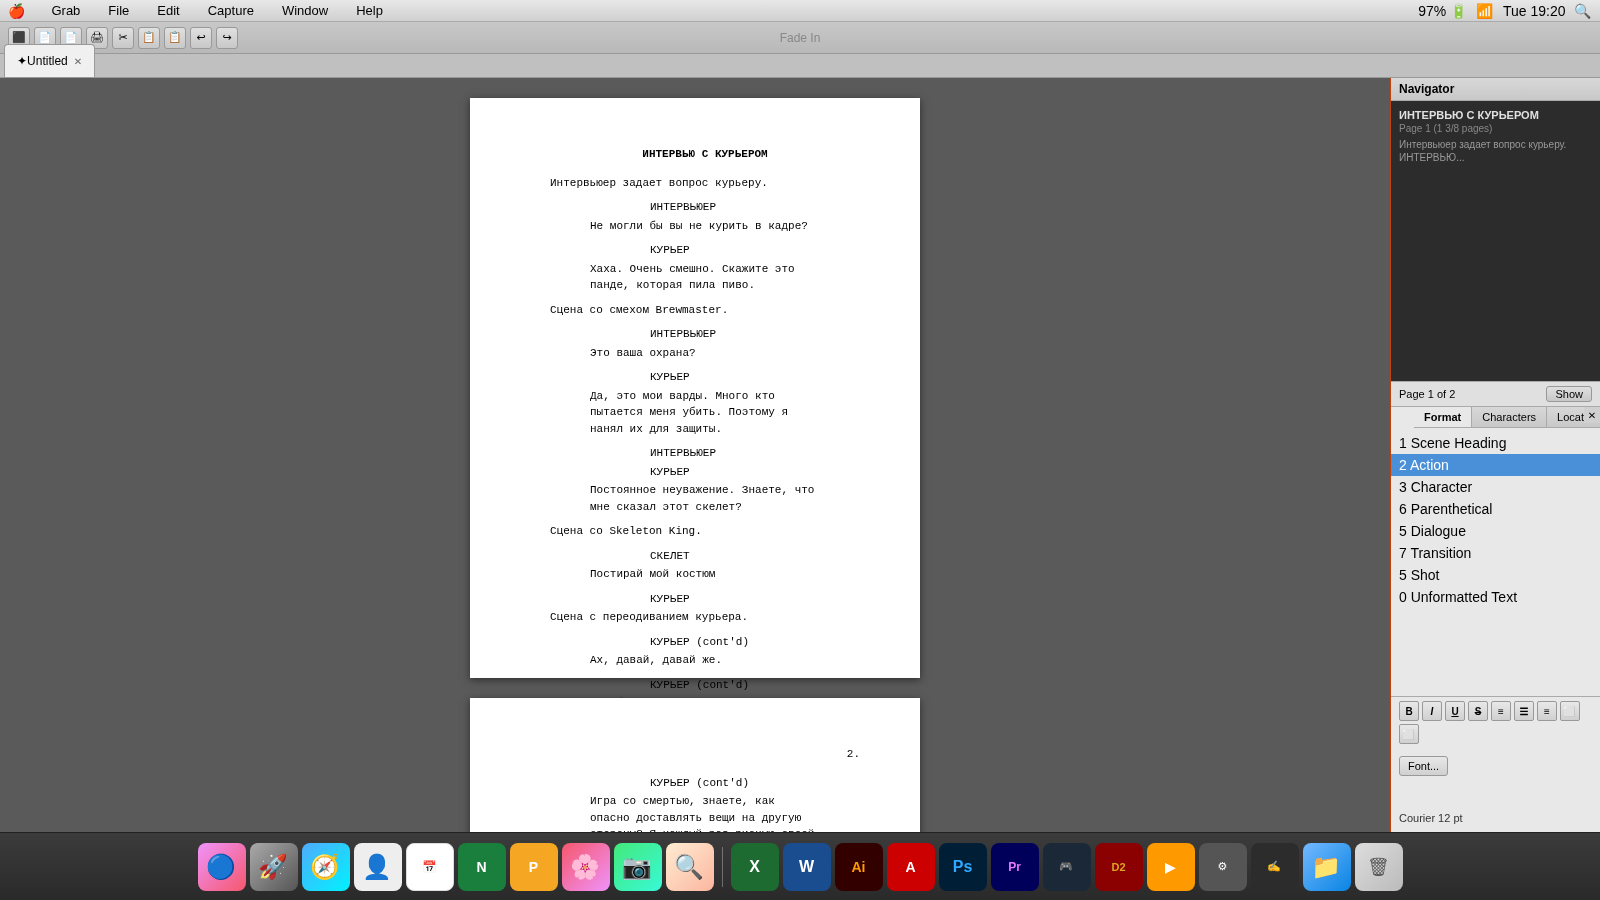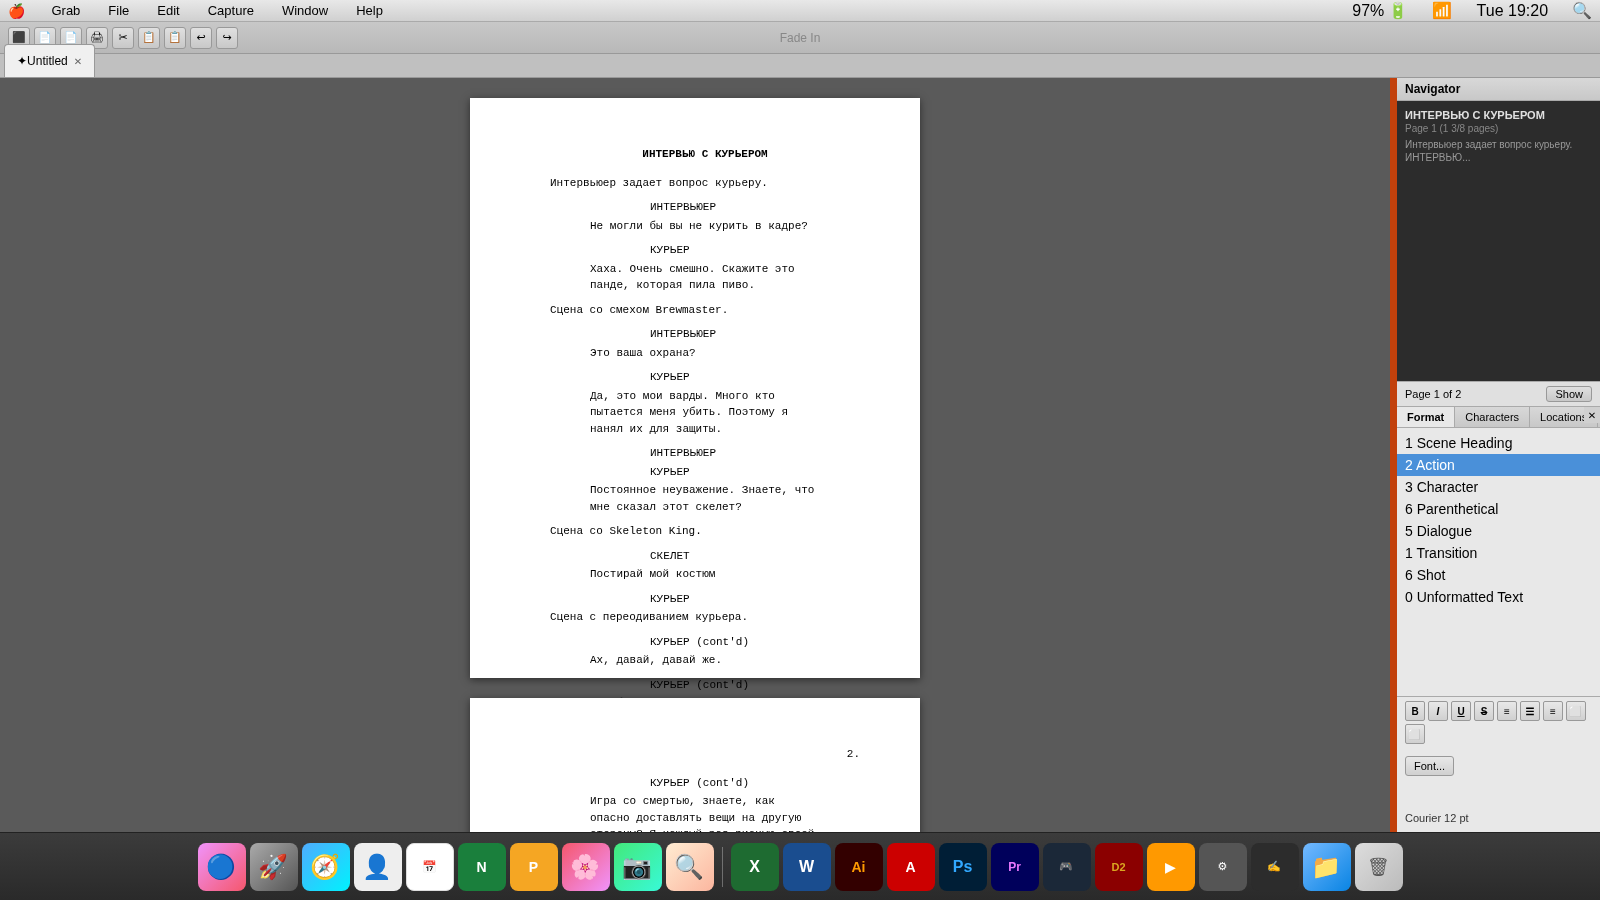--- a/index.html
+++ b/index.html
@@ -13,21 +13,21 @@
       align-items: center;
       padding: 0 8px;
       gap: 16px;
       font-size: 13px;
       color: #000;
       border-bottom: 1px solid #aaa;
       flex-shrink: 0;
     }
     .menubar-logo { font-weight: bold; font-size: 14px; margin-right: 4px; }
     .menubar-item { cursor: pointer; padding: 1px 6px; border-radius: 3px; }
-    .menubar-right { margin-left: auto; display: flex; align-items: center; gap: 24px; font-size: 16px; }
+    .menubar-right { margin-left: auto; display: flex; align-items: center; gap: 9px; font-size: 14px; }
 
     
     .toolbar {
       height: 32px;
       background: linear-gradient(to bottom, #c8c8c8, #b8b8b8);
       display: flex;
       align-items: center;
       padding: 0 8px;
       gap: 4px;
       border-bottom: 1px solid #999;
@@ -130,21 +130,21 @@
     .dialogue {
       margin-left: 40px;
       margin-right: 40px;
       margin-bottom: 8px;
     }
 
     
     .right-panel {
       width: 210px;
       background: #e8e8e8;
-      border-left: 7px solid #c2410c;
+      border-left: 1px solid #c2410c;
       display: flex;
       flex-direction: column;
       flex-shrink: 0;
       justify-content: space-between;
     }
 
     .panel-close {
       position: absolute;
       right: 0;
       top: 0;
@@ -227,20 +227,21 @@
       display: flex;
       flex-direction: column;
       overflow: hidden;
       position: relative;
     }
 
     .format-tabs {
       display: flex;
       background: linear-gradient(to bottom, #d8d8d8, #c8c8c8);
       border-bottom: 1px solid #aaa;
+      margin-left: 23px;
     }
 
     .format-tab {
       padding: 4px 10px;
       font-size: 11px;
       cursor: pointer;
       border-right: 1px solid #aaa;
       white-space: nowrap;
     }
 
@@ -478,22 +479,22 @@
         <div class="format-tab">Locations</div>
         <div class="format-tab">Other</div>
       </div>
 
       <div class="format-list">
         <div class="format-item">1 Scene Heading</div>
         <div class="format-item selected">2 Action</div>
         <div class="format-item">3 Character</div>
         <div class="format-item">6 Parenthetical</div>
         <div class="format-item">5 Dialogue</div>
-        <div class="format-item">1 Transition</div>
-        <div class="format-item">6 Shot</div>
+        <div class="format-item">7 Transition</div>
+        <div class="format-item">5 Shot</div>
         <div class="format-item">0 Unformatted Text</div>
       </div>
 
       <div style="flex:1; background:#e8e8e8;"></div>
 
       <div class="format-toolbar">
         <div class="fmt-btn">
             <b>B</b>
           </div>
         <div class="fmt-btn">

